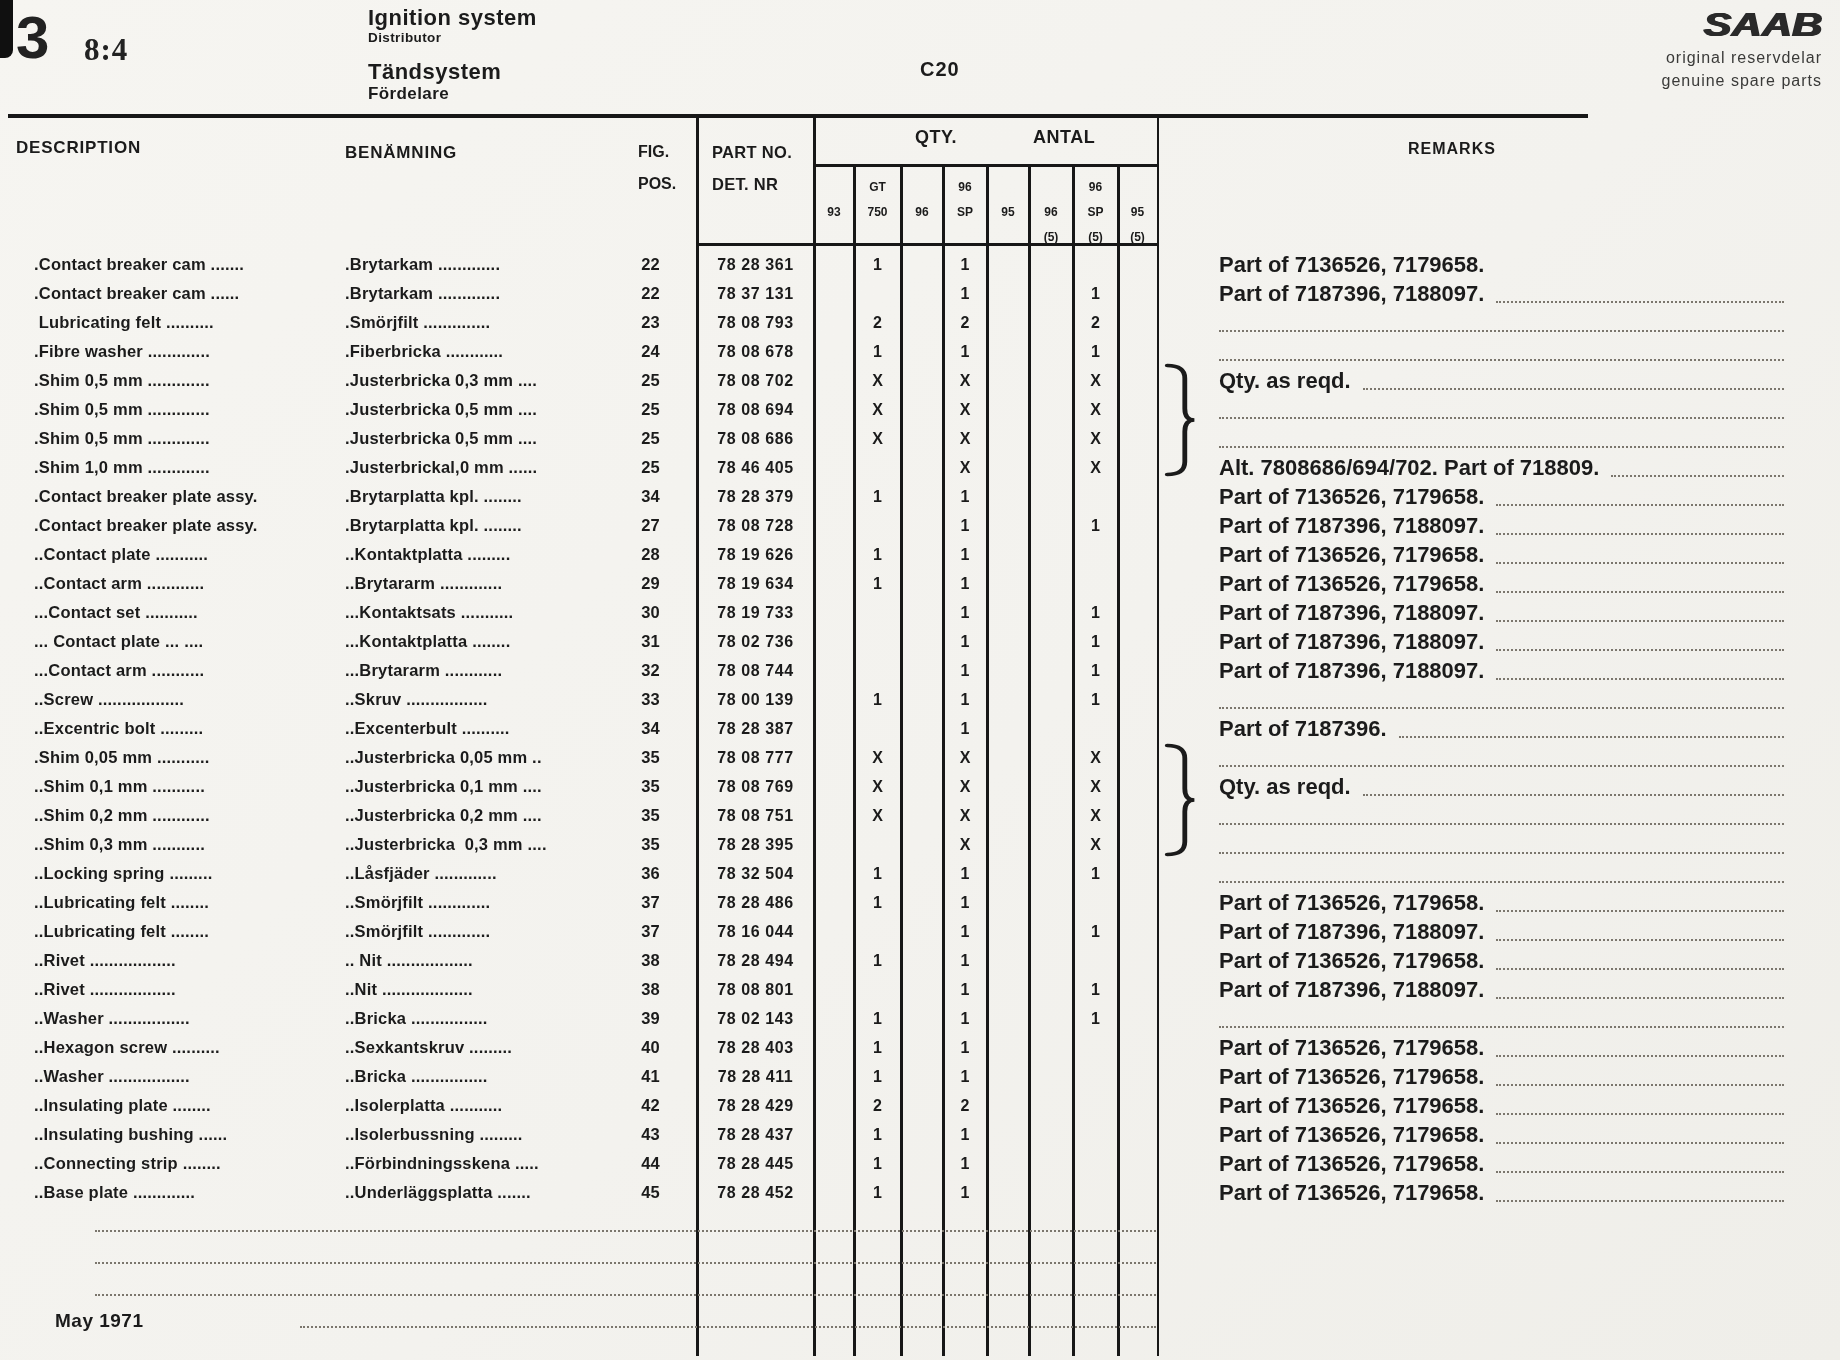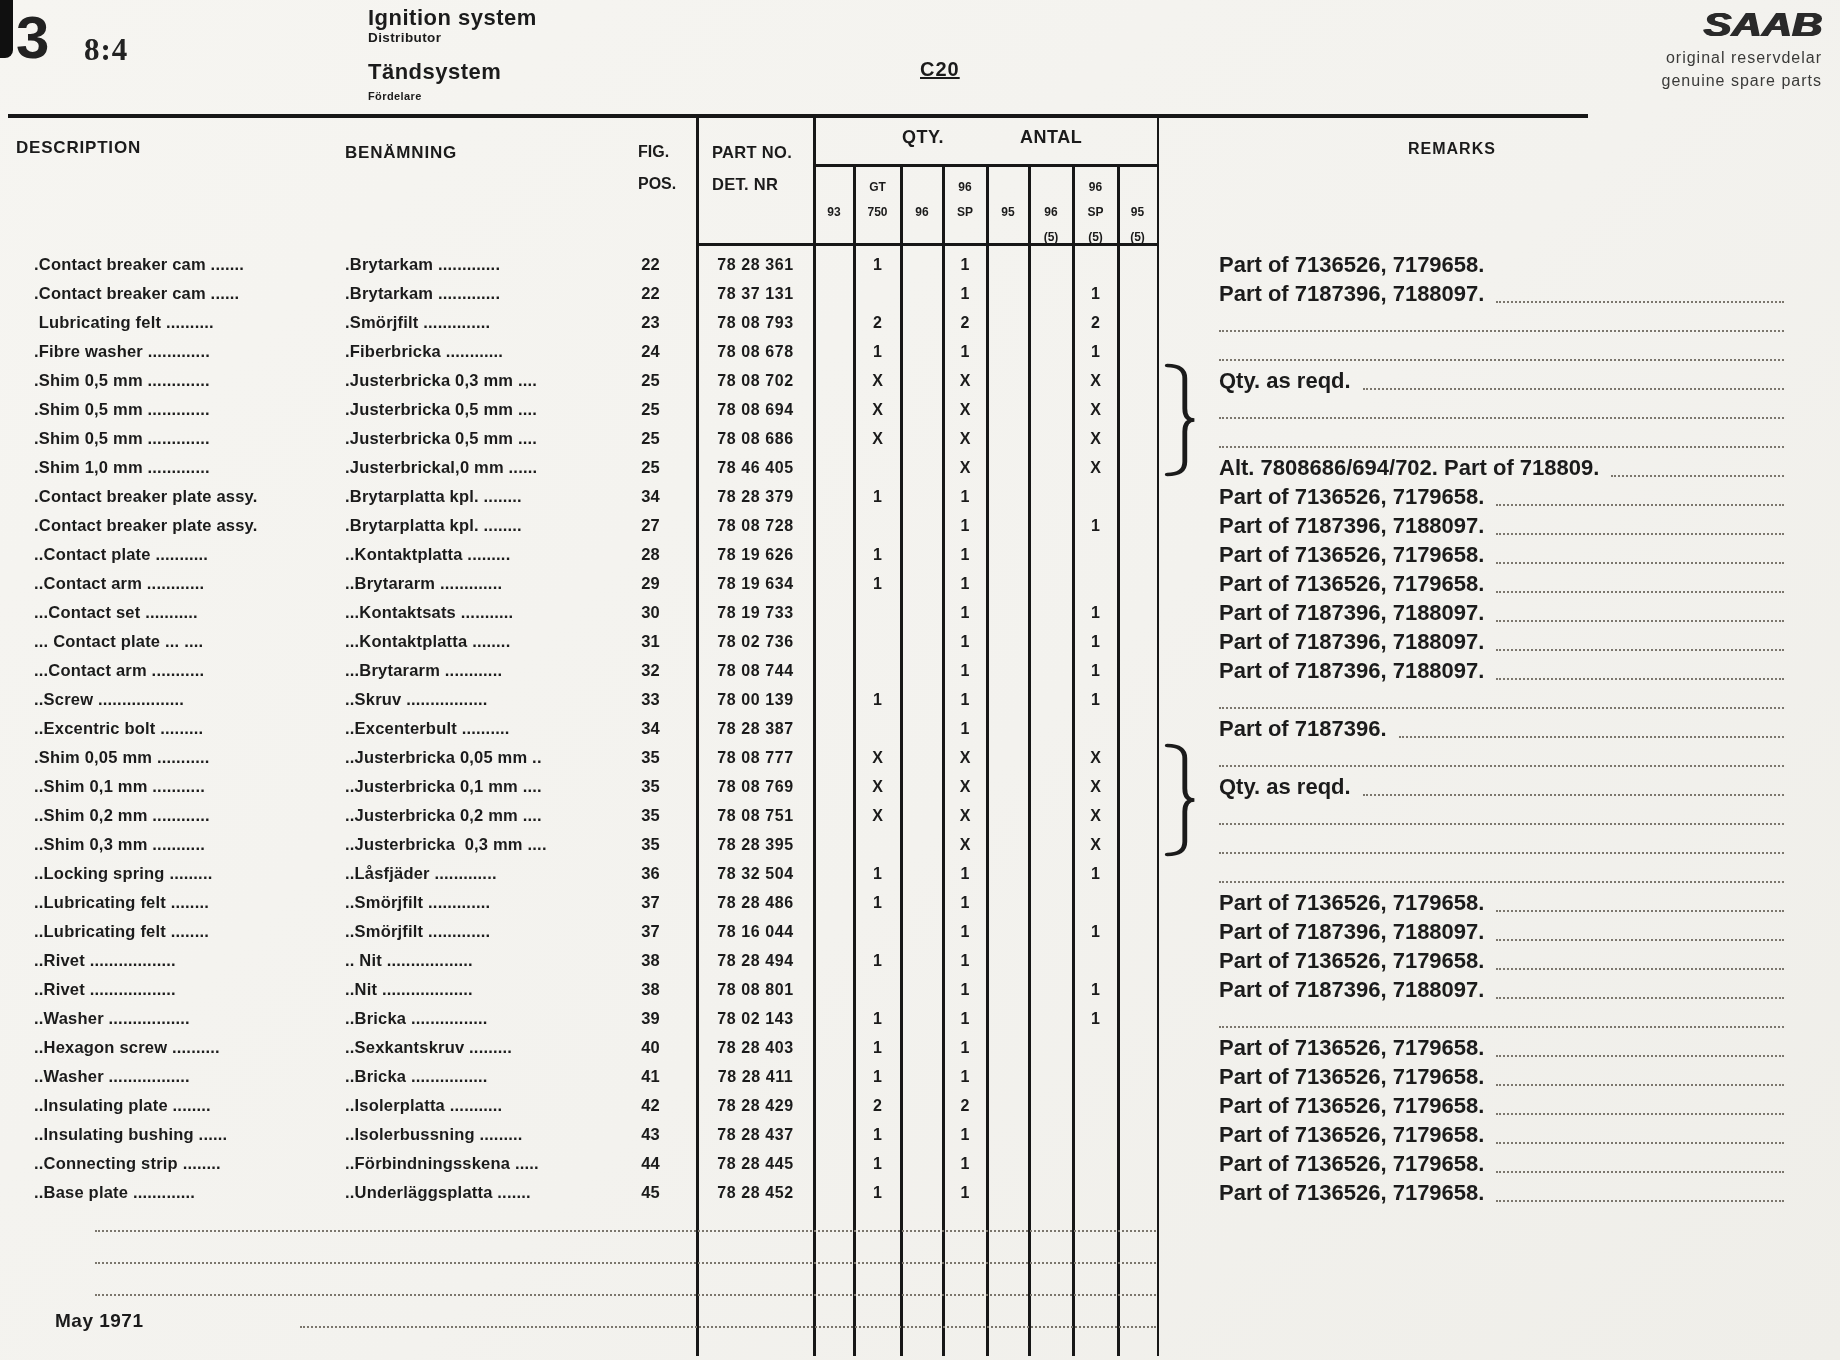--- a/index.html
+++ b/index.html
@@ -12,22 +12,22 @@
   
   .corner-mark{left:0;top:0;width:13px;height:58px;background:#101010;border-bottom-right-radius:8px;}
 
   
   .sec-num{left:16px;top:8px;font-size:60px;line-height:1;letter-spacing:-2px;color:#222;}
   .sec-ref{left:84px;top:32px;font-size:31px;letter-spacing:1px;color:#222;font-family:Liberation Serif, serif;}
   .title-block{left:368px;top:6px;line-height:1.05;}
   .title-en{font-size:22px;letter-spacing:.5px;}
   .subtitle-en{font-size:13.5px;margin-top:2px;letter-spacing:.4px;}
   .title-sv{font-size:22px;margin-top:15px;letter-spacing:.5px;}
-  .subtitle-sv{font-size:11px;margin-top:8px;letter-spacing:.4px;}
-  .model{left:920px;top:58px;font-size:20px;letter-spacing:1px;text-decoration:underline;}
+  .subtitle-sv{font-size:17px;margin-top:2px;letter-spacing:.4px;}
+  .model{left:920px;top:58px;font-size:20px;letter-spacing:1px;}
   .brand{right:18px;top:10px;text-align:right;}
   .brand-logo{font-size:40px;line-height:.9;letter-spacing:0px;transform:scale(1.05,.82);transform-origin:right top;
      text-shadow:1px 0 0 #2a2a2a,-1px 0 0 #2a2a2a;color:#2a2a2a;font-style:italic;}
   .brand-l1,.brand-l2{font-size:16px;font-weight:400;color:#3a3a38;letter-spacing:1px;line-height:1.45;}
 
   
   .rule-top{left:8px;top:114px;width:1580px;height:3.5px;background:#171717;}
   .rule-qty{left:814px;top:164px;width:345px;height:2.5px;background:#171717;}
   .rule-sub{left:696px;top:243px;width:463px;height:2.5px;background:#171717;}
   .vl{width:2.5px;background:#171717;}
@@ -38,21 +38,21 @@
   .vl-i5{left:1028px;} .vl-i6{left:1072px;} .vl-i7{left:1117px;}
   .vl-in{top:166px;height:1190px;}
 
   
   .h-desc{left:16px;top:138px;font-size:17px;letter-spacing:.8px;}
   .h-ben{left:345px;top:143px;font-size:17px;letter-spacing:.8px;}
   .h-fig{left:638px;top:136px;font-size:16px;line-height:32px;}
   .h-part{left:712px;top:136px;font-size:16.5px;line-height:32px;letter-spacing:.3px;}
   .h-remarks{left:1408px;top:140px;font-size:16px;letter-spacing:1px;}
   .qty-head{left:814px;top:118px;width:343px;}
-  .qty-antal{display:flex;height:38px;align-items:center;}
+  .qty-antal{display:flex;height:38px;align-items:center;padding-left:13px;}
   .qty-antal .qa1{margin-left:88px;font-size:18px;letter-spacing:.5px;}
   .qty-antal .qa2{margin-left:76px;font-size:18px;letter-spacing:.5px;}
   .qty-cols{display:flex;height:78px;margin-top:3px;}
   .qh{box-sizing:border-box;text-align:center;font-size:12px;margin-top:16px;}
   .qh div{height:25px;line-height:25px;}
   .qh:nth-child(1){width:40px;} .qh:nth-child(2){width:47px;} .qh:nth-child(3){width:42px;}
   .qh:nth-child(4){width:44px;} .qh:nth-child(5){width:42px;} .qh:nth-child(6){width:44px;}
   .qh:nth-child(7){width:45px;} .qh:nth-child(8){width:39px;}
 
   

